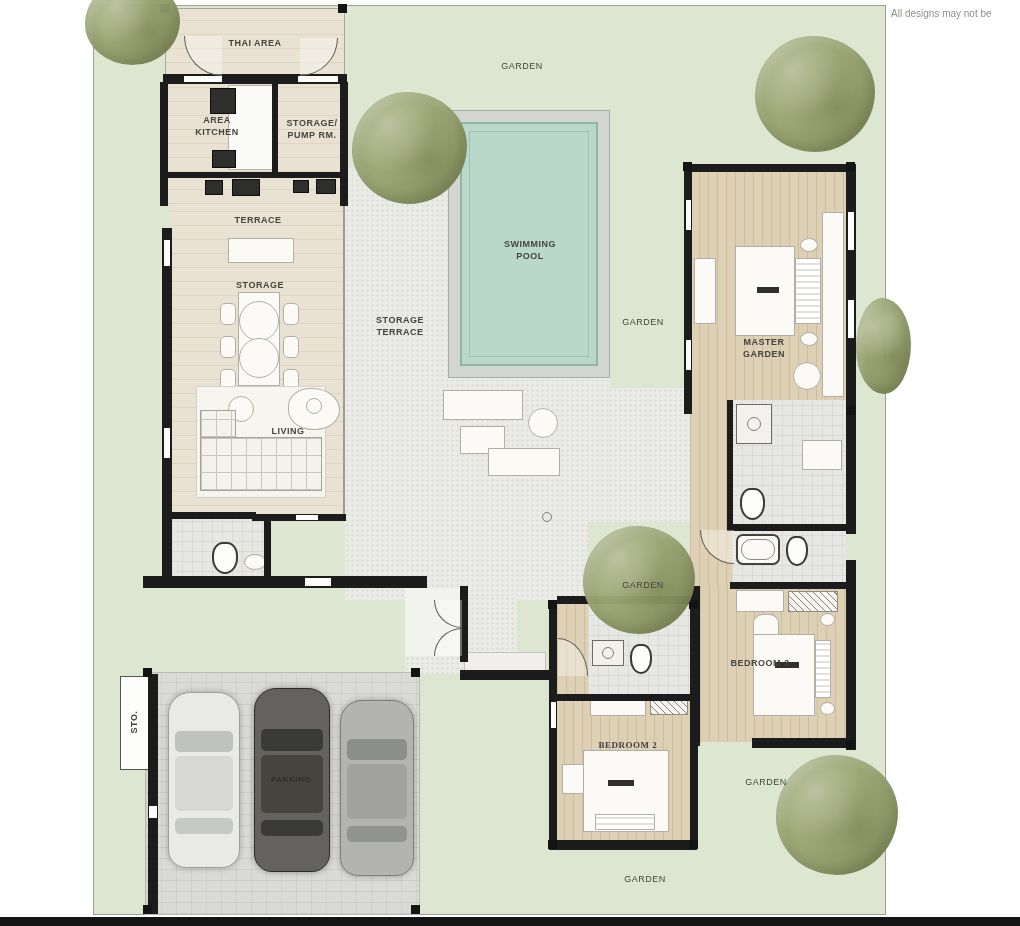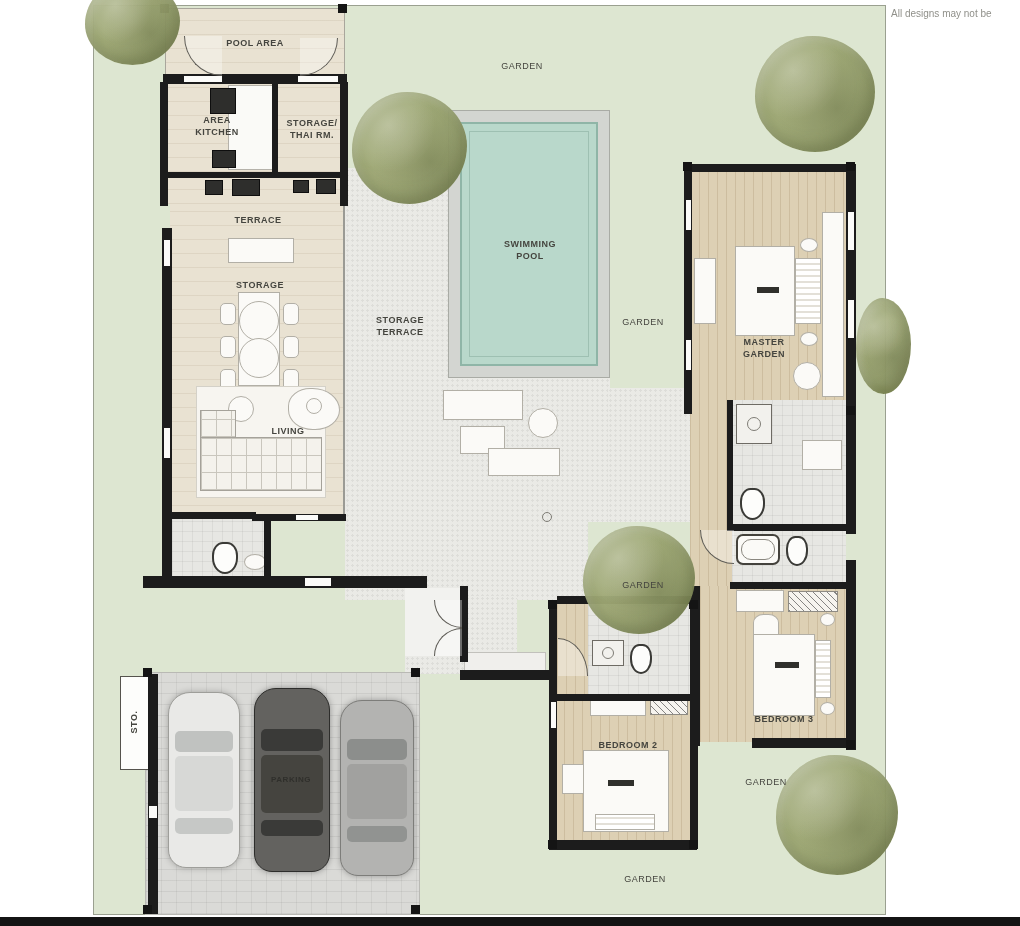--- a/index.html
+++ b/index.html
@@ -257,31 +257,31 @@
   <div class="abs post" style="left:143px;top:905px;"></div>
   <div class="abs post" style="left:411px;top:905px;"></div>
 
   <div class="abs tree" style="left:85px;top:-20px;width:95px;height:85px;"></div>
   <div class="abs tree" style="left:352px;top:92px;width:115px;height:112px;"></div>
   <div class="abs tree" style="left:755px;top:36px;width:120px;height:116px;"></div>
   <div class="abs tree" style="left:583px;top:526px;width:112px;height:108px;"></div>
   <div class="abs tree" style="left:776px;top:755px;width:122px;height:120px;"></div>
   <div class="abs tree" style="left:856px;top:298px;width:55px;height:96px;"></div>
 
-  <div class="lbl" style="left:255px;top:44px;">POOL AREA</div>
+  <div class="lbl" style="left:255px;top:44px;">THAI AREA</div>
   <div class="lbl" style="left:217px;top:127px;width:56px;">AREA KITCHEN</div>
-  <div class="lbl" style="left:312px;top:130px;width:62px;">STORAGE/ THAI RM.</div>
+  <div class="lbl" style="left:312px;top:130px;width:62px;">STORAGE/ PUMP RM.</div>
   <div class="lbl" style="left:258px;top:221px;">TERRACE</div>
   <div class="lbl" style="left:260px;top:286px;">STORAGE</div>
   <div class="lbl" style="left:288px;top:432px;">LIVING</div>
   <div class="lbl" style="left:530px;top:251px;width:66px;">SWIMMING POOL</div>
   <div class="lbl" style="left:400px;top:327px;width:66px;">STORAGE TERRACE</div>
   <div class="lbl" style="left:764px;top:349px;width:62px;">MASTER GARDEN</div>
-  <div class="lbl" style="left:760px;top:720px;margin-left:24px;">BEDROOM 3</div>
-  <div class="lbl" style="left:628px;top:746px;">BEDROOM 2</div>
+  <div class="lbl" style="left:760px;top:664px;">BEDROOM 3</div>
+  <div class="lbl" style="left:628px;top:746px;font-family:Liberation Serif, serif;">BEDROOM 2</div>
   <div class="lbl" style="left:291px;top:780px;font-size:8px;color:#2c2c28;opacity:.85;">PARKING</div>
   <div class="lbl" style="left:135px;top:722px;transform:translate(-50%,-50%) rotate(-90deg);">STO.</div>
   <div class="lbl lbl-plain" style="left:522px;top:67px;">GARDEN</div>
   <div class="lbl lbl-plain" style="left:643px;top:323px;">GARDEN</div>
   <div class="lbl lbl-plain" style="left:643px;top:586px;">GARDEN</div>
   <div class="lbl lbl-plain" style="left:766px;top:783px;">GARDEN</div>
   <div class="lbl lbl-plain" style="left:645px;top:880px;">GARDEN</div>
 
   <div class="disclaimer">All designs may not be</div>
   <div class="bottombar"></div>

